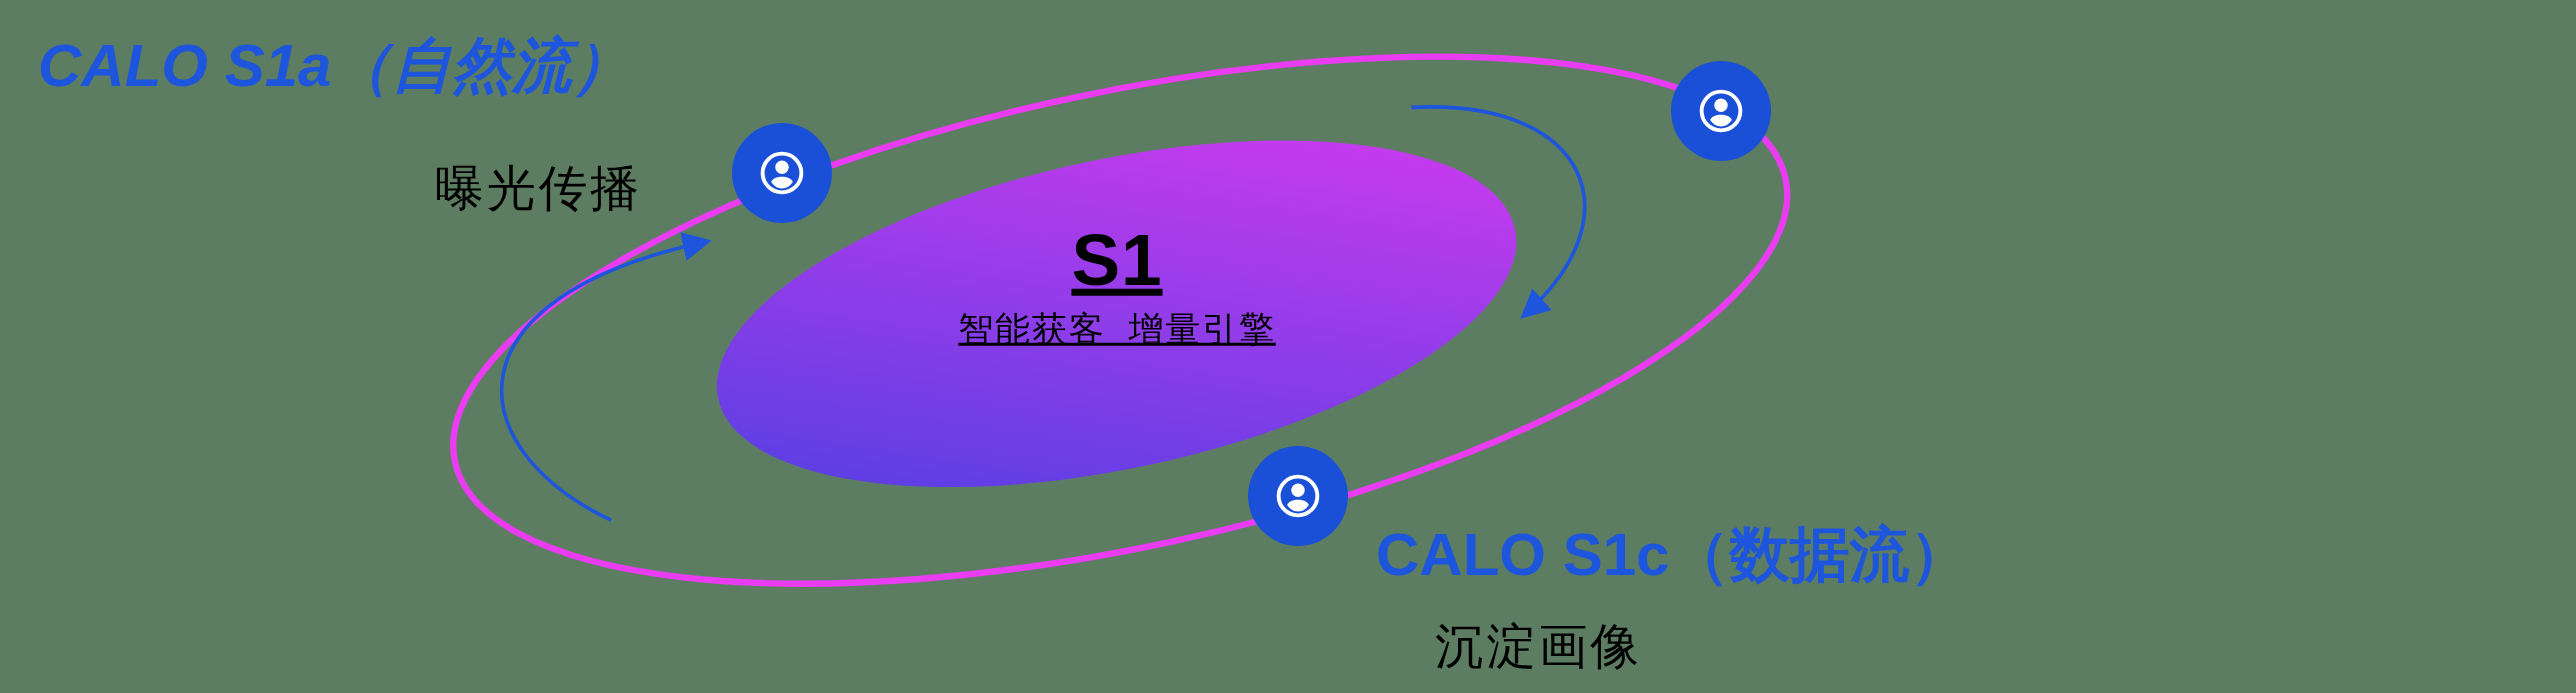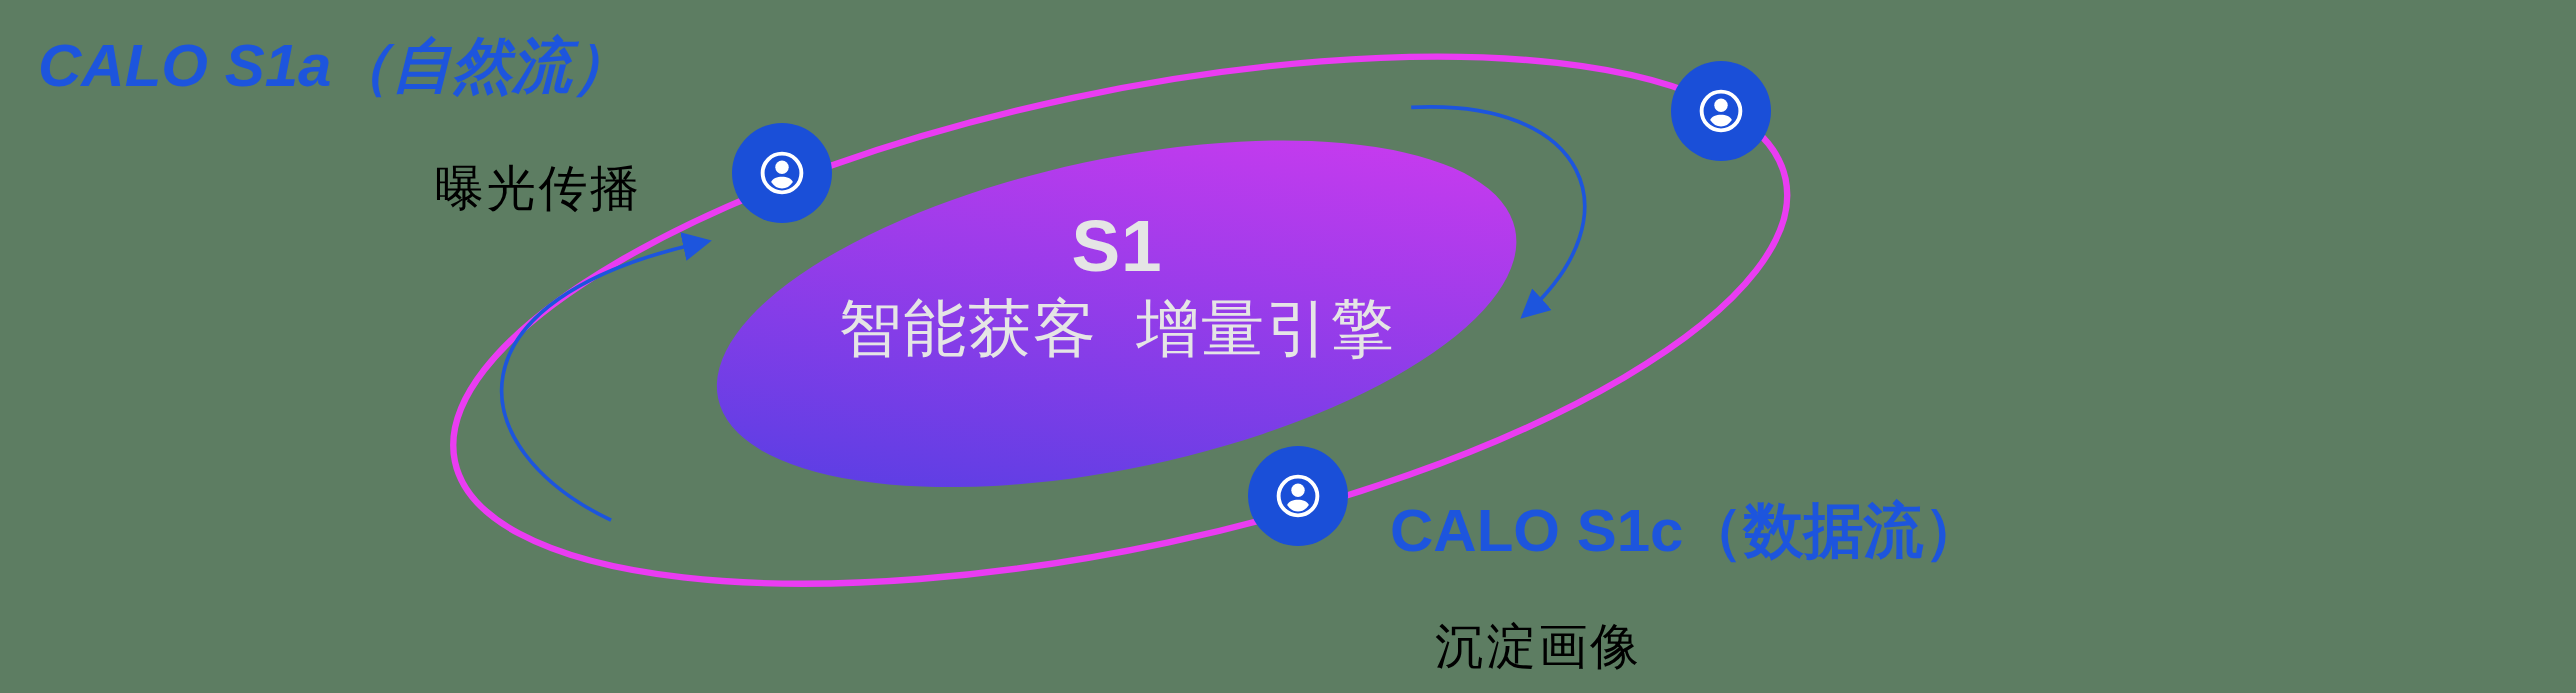--- a/index.html
+++ b/index.html
@@ -13,23 +13,23 @@
   *{margin:0;padding:0;box-sizing:border-box;}
   html,body{background:var(--background);}
   body{font-family:"Liberation Sans","DejaVu Sans",sans-serif;}
   .stage{position:relative;width:2576px;height:694px;background:var(--background);overflow:hidden;}
   .layer{position:absolute;left:0;top:0;}
   .orbit{fill:none;stroke:var(--orbit-pink);stroke-width:7;}
   .arrow{fill:none;stroke:var(--label-blue);stroke-width:4;}
   .arrowhead{fill:var(--label-blue);}
   #grad-start{stop-color:var(--center-gradient-start);}
   #grad-end{stop-color:var(--center-gradient-end);}
-  .center-text{position:absolute;left:1117px;top:284px;transform:translate(-50%,-50%);text-align:center;color:#e5e5e5;}
+  .center-text{position:absolute;left:1117px;top:284px;transform:translate(-50%,-50%);text-align:center;color:#000000;text-decoration:underline;}
   .center-title{font-size:73px;font-weight:700;letter-spacing:0.9px;line-height:1;}
-  .center-sub{font-size:63px;font-weight:500;margin-top:14.5px;white-space:pre;letter-spacing:1.8px;line-height:1;}
+  .center-sub{font-size:35px;font-weight:500;margin-top:14.5px;white-space:pre;letter-spacing:1.8px;line-height:1;}
   .node{position:absolute;width:100px;height:100px;border-radius:50%;background:var(--node-blue);transform:translate(-50%,-50%);display:flex;align-items:center;justify-content:center;}
   .node svg{width:62px;height:62px;display:block;}
   .label{position:absolute;color:var(--label-blue);font-size:60px;font-weight:600;white-space:nowrap;line-height:1.1;}
   .caption{position:absolute;color:#000000;font-size:49px;font-weight:400;white-space:nowrap;letter-spacing:2.7px;line-height:1.1;}
 </style>
 </head>
 <body>
 
 <div class="stage">
 
@@ -76,17 +76,17 @@
     </svg>
   </div>
 
   <div class="node" style="left:1298px;top:496px;">
     <svg viewBox="0 0 48 48" aria-hidden="true">
       <circle cx="24" cy="24" r="15" fill="none" stroke="#ffffff" stroke-width="3"></circle>
       <circle cx="24" cy="19.5" r="5.2" fill="#ffffff"></circle>
       <path d="M15.6 31 C17.6 25.6 30.4 25.6 32.4 31 C30.2 34.4 27.3 36 24 36 C20.7 36 17.8 34.4 15.6 31 Z" fill="#ffffff"></path>
     </svg>
   </div>
-  <div class="label" style="left:1376px;top:498px;margin-left:14px;">CALO S1c（数据流）</div>
+  <div class="label" style="left:1376px;top:522px;">CALO S1c（数据流）</div>
   <div class="caption" style="left:1435px;top:620px;">沉淀画像</div>
 
 </div>
 
 
 </body></html>

